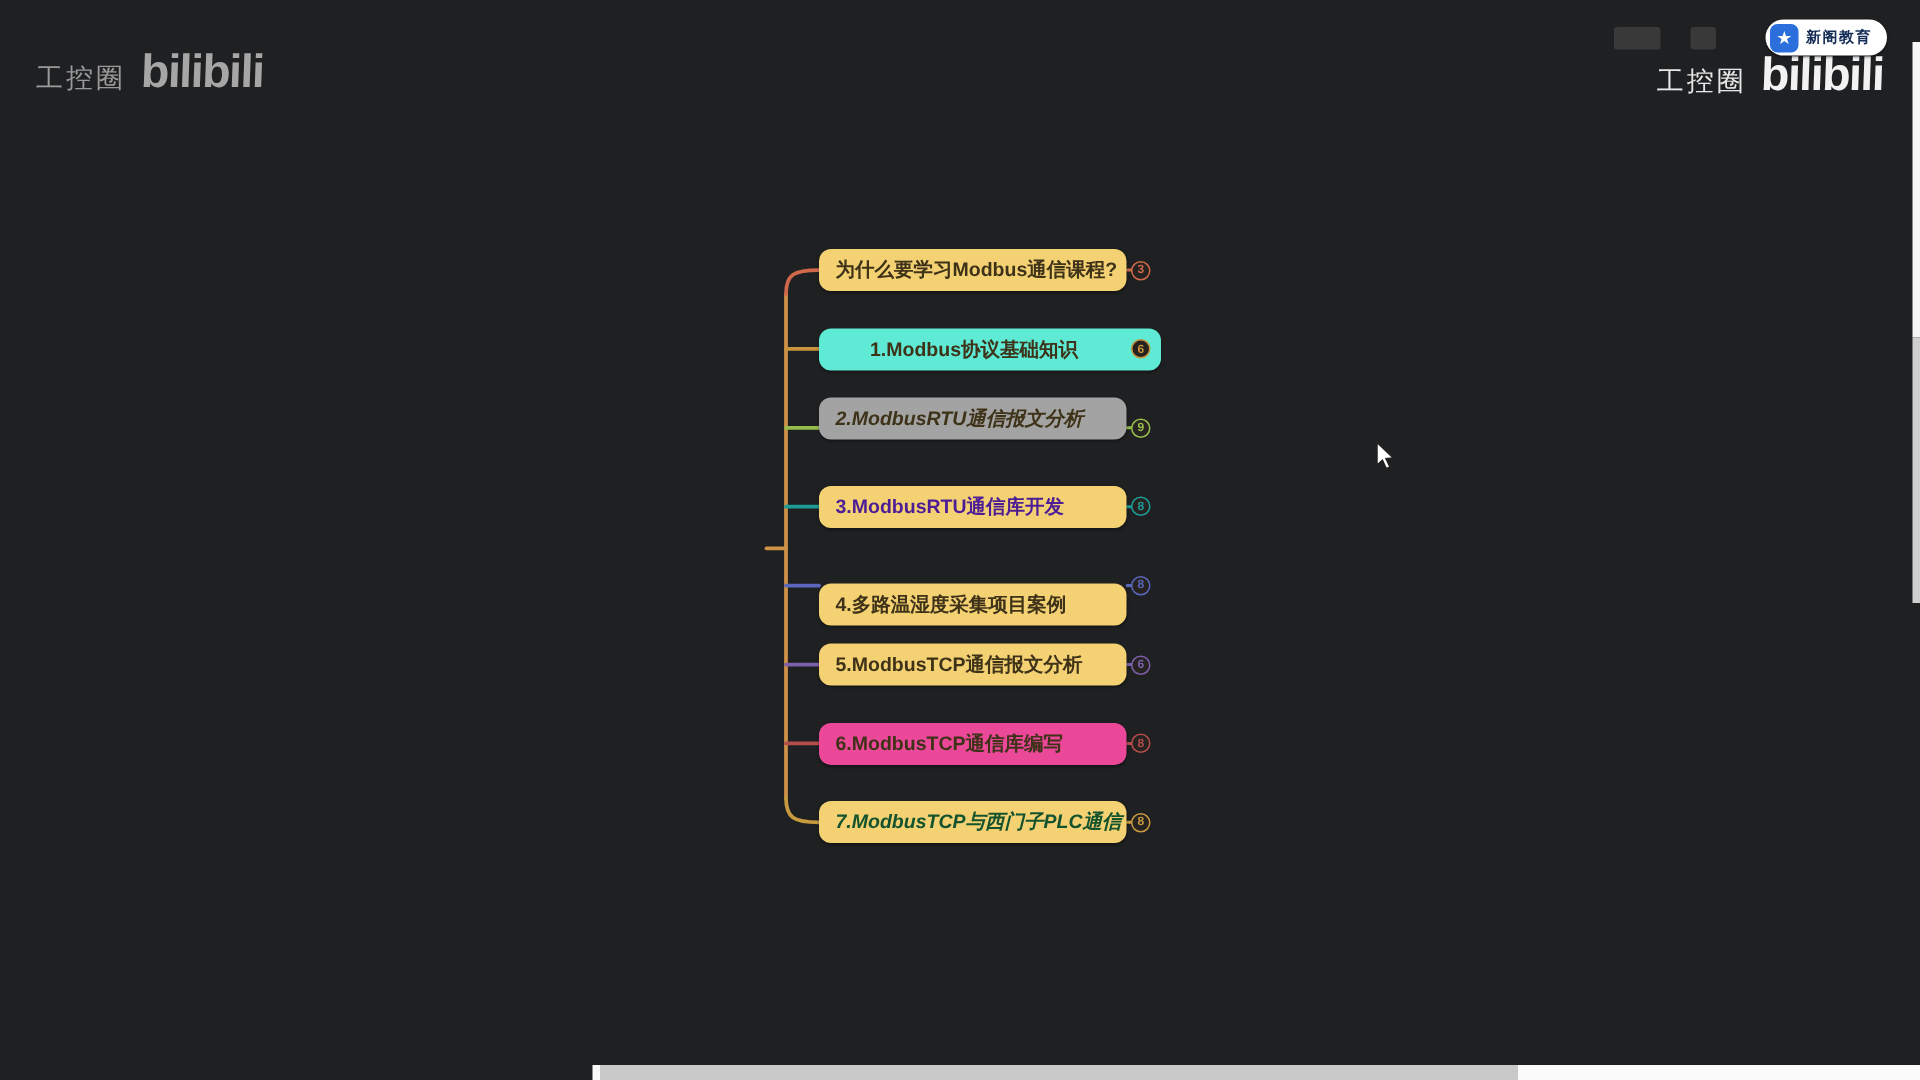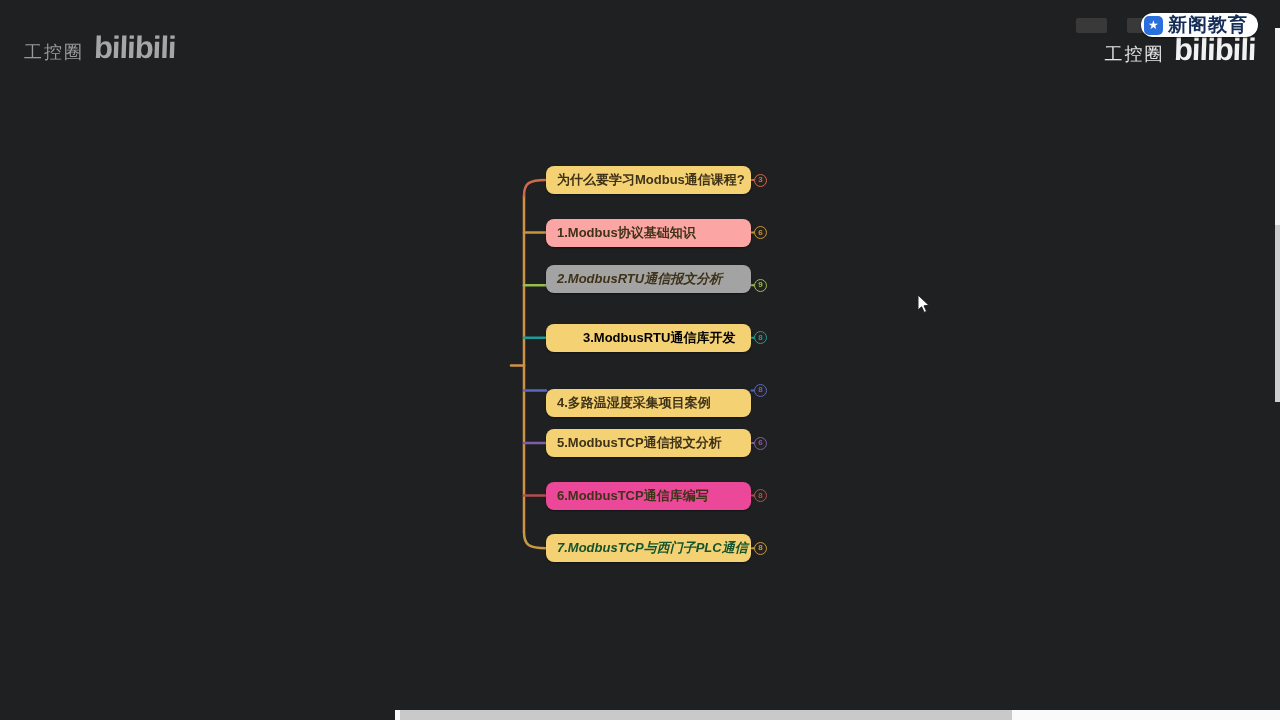--- a/index.html
+++ b/index.html
@@ -19,21 +19,21 @@
   
   .ghost-rect{position:absolute;background:#3c3c3c;border-radius:2px;opacity:.9;}
   
   .edu-badge{
     position:absolute;right:22px;top:13px;height:24px;background:#ffffff;
     border-radius:13px;display:flex;align-items:center;gap:5px;padding:0 10px 0 3px;
     box-shadow:0 1px 2px rgba(0,0,0,.5);
   }
   .edu-icon{width:19px;height:19px;border-radius:5px;background:#2a6fdb;color:#fff;
     display:flex;align-items:center;justify-content:center;font-size:12px;}
-  .edu-label{font-size:19px;font-weight:800;color:#142c56;letter-spacing:1px;}
+  .edu-label{font-size:10px;font-weight:800;color:#142c56;letter-spacing:1px;}
   
   #connectors{position:absolute;left:0;top:0;width:1280px;height:720px;}
   .root-node{
     position:absolute;left:283px;top:347px;width:228px;height:37px;
     background:#c6e886;border-radius:6px;display:flex;align-items:center;justify-content:center;
     box-shadow:0 1px 3px rgba(0,0,0,.45);cursor:default;
   }
   .root-node span{font-size:16px;font-weight:800;color:#25300f;}
   .branch-node{
     position:absolute;left:546px;width:205px;height:28px;
@@ -98,30 +98,30 @@
       <path d="M524 532 C524 545 529 548.2 546 548.2" stroke="#c89a40" stroke-width="2.5" fill="none" stroke-linecap="round"></path>
       <path d="M751.5 548.2 H755" stroke="#c89a40" stroke-width="2" fill="none" stroke-linecap="round"></path>
     </svg>
 
 
   <div id="stage">
       <div class="branch-node" style="top: 166px; background: rgb(244, 209, 115);">
         <span style="color: rgb(62, 50, 24);">为什么要学习Modbus通信课程?</span>
       </div>
       <div class="collapse-badge" style="top: 173.5px; border-color: rgb(208, 105, 75); color: rgb(208, 105, 75);">3</div>
-      <div class="branch-node" style="top: 218.6px; background: #fca5a5;">
+      <div class="branch-node" style="top: 218.6px; background: #5eead4; padding-left: 23px;">
         <span style="color: rgb(62, 50, 24);">1.Modbus协议基础知识</span>
       </div>
       <div class="collapse-badge" style="top: 226.1px; border-color: rgb(200, 148, 60); color: rgb(200, 148, 60);">6</div>
       <div class="branch-node" style="top: 265px; background: #a3a3a3; font-style: italic;">
         <span style="color: rgb(62, 50, 24);">2.ModbusRTU通信报文分析</span>
       </div>
       <div class="collapse-badge" style="top: 278.7px; border-color: rgb(150, 189, 78); color: rgb(150, 189, 78);">9</div>
       <div class="branch-node" style="top: 323.8px; background: rgb(244, 209, 115);">
-        <span style="color: #000000; margin-left: 26px;">3.ModbusRTU通信库开发</span>
+        <span style="color: #4c1d95;">3.ModbusRTU通信库开发</span>
       </div>
       <div class="collapse-badge" style="top: 331.3px; border-color: rgb(28, 157, 152); color: rgb(28, 157, 152);">8</div>
       <div class="branch-node" style="top: 389px; background: rgb(244, 209, 115);">
         <span style="color: rgb(62, 50, 24);">4.多路温湿度采集项目案例</span>
       </div>
       <div class="collapse-badge" style="top: 383.9px; border-color: rgb(90, 103, 189); color: rgb(90, 103, 189);">8</div>
       <div class="branch-node" style="top: 429px; background: rgb(244, 209, 115);">
         <span style="color: rgb(62, 50, 24);">5.ModbusTCP通信报文分析</span>
       </div>
       <div class="collapse-badge" style="top: 436.5px; border-color: rgb(125, 95, 169); color: rgb(125, 95, 169);">6</div>

